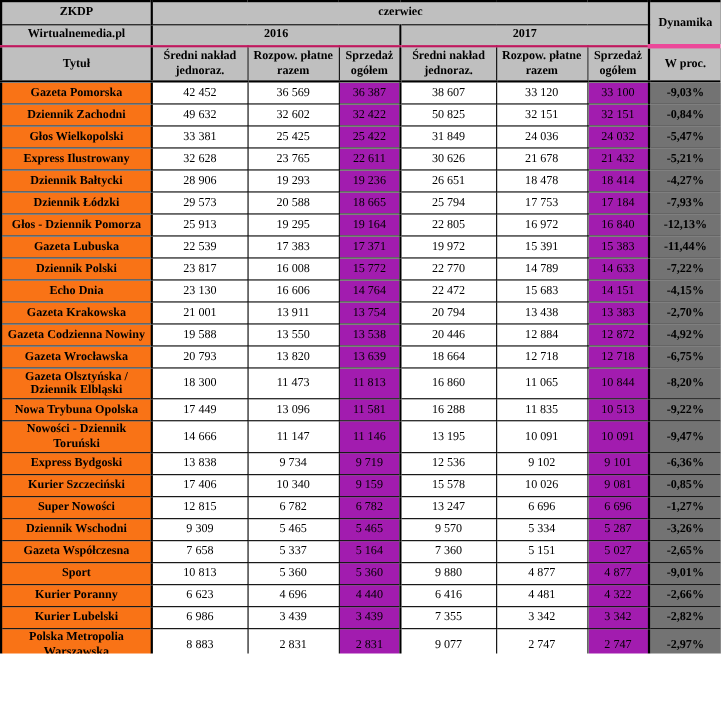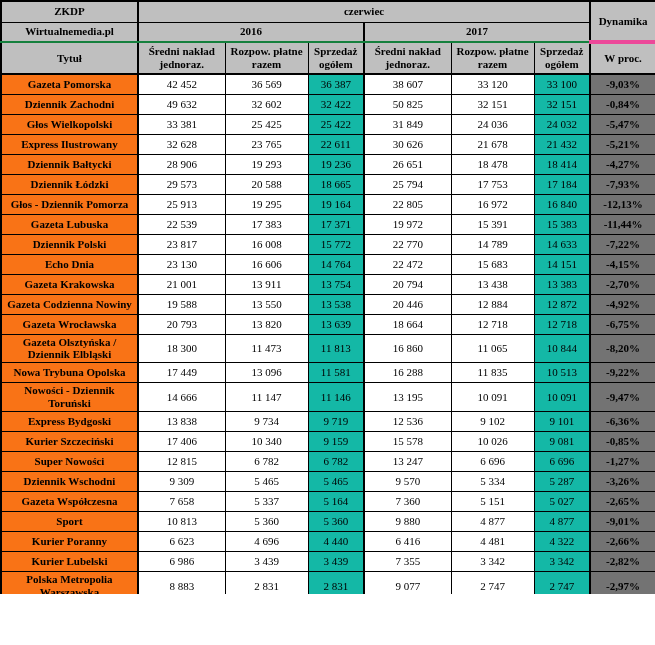--- a/index.html
+++ b/index.html
@@ -32,27 +32,27 @@
   col.c3 { width: 56px; }
   col.c4 { width: 87px; }
   col.c5 { width: 83px; }
   col.c6 { width: 56px; }
   col.c7 { width: 66px; }
   
   thead th { background: #bfbfbf; font-weight: bold; }
   thead tr.hr1 { height: 21px; }
   thead tr.hr2 { height: 20px; }
   thead tr.hr3 { height: 32px; }
-  thead tr.hr2 th { border-bottom: 2px solid #15803d; }
+  thead tr.hr2 th { border-bottom: 2px solid #be185d; }
   thead tr.hr3 th { border-bottom: 2px solid #000; }
   
   tbody tr { height: 20px; }
   td.c-title { background: #f97316; font-weight: bold; }
   td.c-num   { background: #ffffff; font-weight: normal; }
-  td.c-shade { background: #14b8a6; }
+  td.c-shade { background: #a21caf; }
   td.c-dyn   { background: #737373; font-weight: bold; }
   
   .bl2 { border-left-width: 2px !important; }
 </style>
 </head>
 <body>
 
 <div id="stage">
   <table class="zkdp">
     <colgroup>

